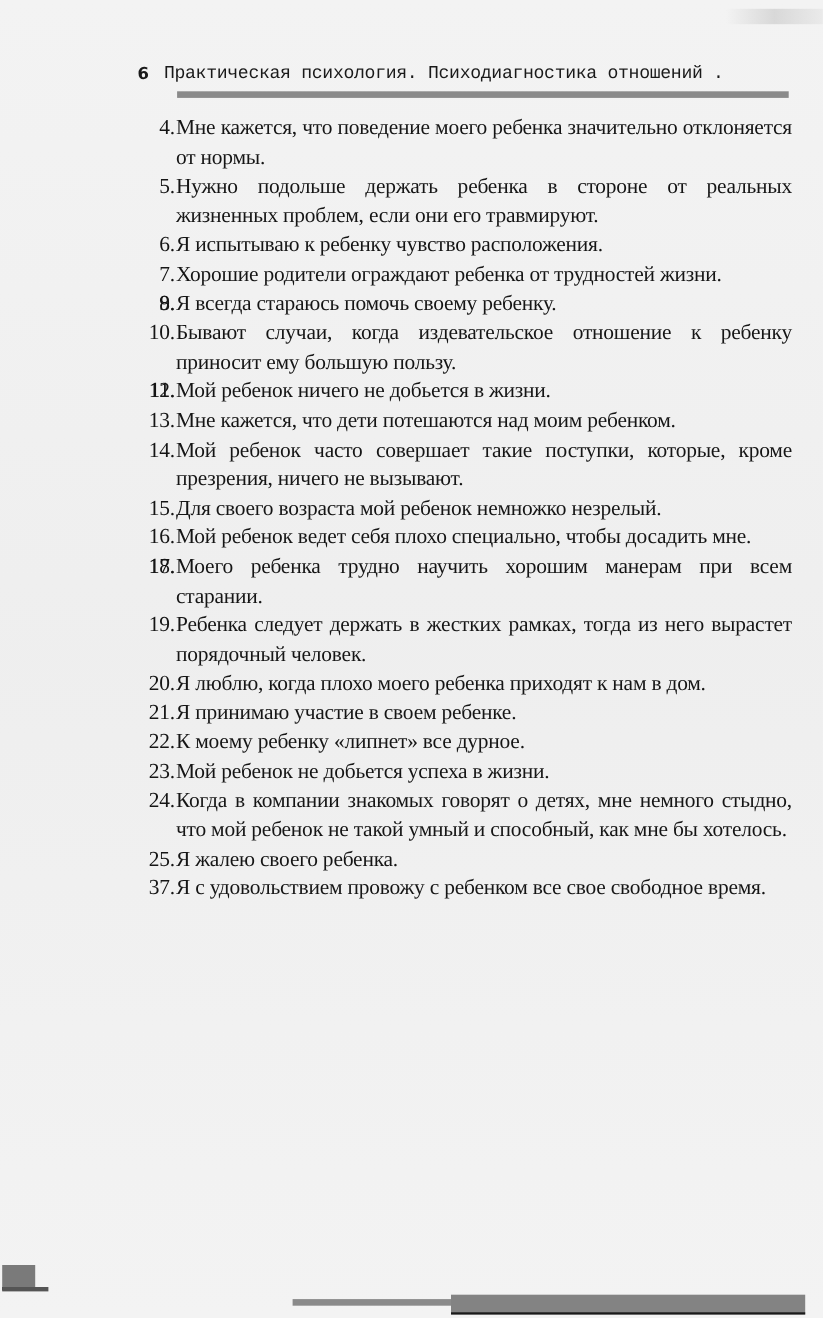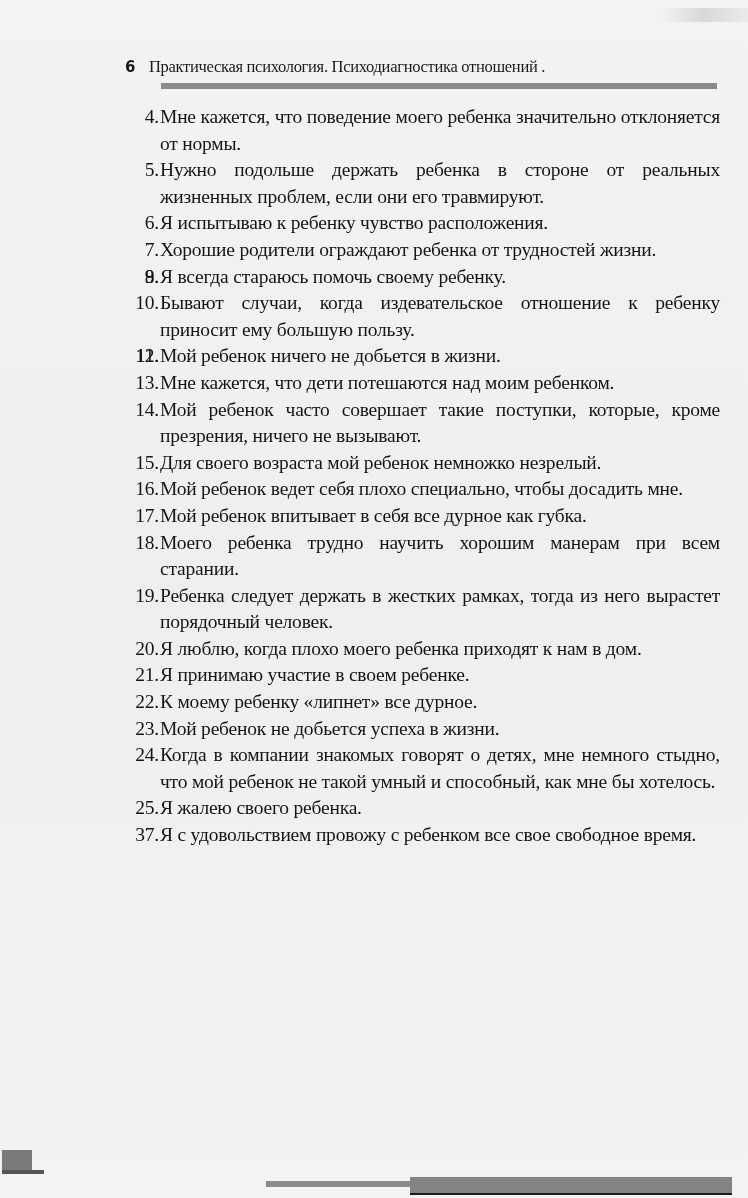--- a/index.html
+++ b/index.html
@@ -39,21 +39,21 @@
       position: absolute;
       left: 0; top: 2px;
       font-family: "DejaVu Sans", sans-serif;
       font-weight: bold;
       font-size: 15px;
       color: #1a1a1a;
     }
     .book-title {
       position: absolute;
       left: 24px; top: 1px;
-      font-family: Liberation Serif, serif;
+      font-family: Liberation Mono, monospace;
       font-size: 16.5px;
       letter-spacing: -0.3px;
       color: #1a1a1a;
       white-space: nowrap;
     }
     .head-rule {
       position: absolute;
       left: 161px; top: 83px;
       width: 556px; height: 6px;
       background: #8a8a8a;
@@ -127,21 +127,21 @@
     <li class="item"><span class="item-number">7.</span><span>Хорошие родители ограждают ребенка от трудностей жизни.</span></li>
     <li class="item"><span class="item-number">8.</span></li>
     <li class="item"><span class="item-number">9.</span><span>Я всегда стараюсь помочь своему ребенку.</span></li>
     <li class="item"><span class="item-number">10.</span><span>Бывают случаи, когда издевательское отношение к ребенку приносит ему большую пользу.</span></li>
     <li class="item"><span class="item-number">11.</span></li>
     <li class="item"><span class="item-number">12.</span><span>Мой ребенок ничего не добьется в жизни.</span></li>
     <li class="item"><span class="item-number">13.</span><span>Мне кажется, что дети потешаются над моим ребенком.</span></li>
     <li class="item"><span class="item-number">14.</span><span>Мой ребенок часто совершает такие поступки, которые, кроме презрения, ничего не вызывают.</span></li>
     <li class="item"><span class="item-number">15.</span><span>Для своего возраста мой ребенок немножко незрелый.</span></li>
     <li class="item"><span class="item-number">16.</span><span>Мой ребенок ведет себя плохо специально, чтобы досадить мне.</span></li>
-    <li class="item"><span class="item-number">17.</span><span>Мой ребенок впитывает в себя все дурное как губка.</span></li>
+    <li class="item"><span class="item-number">17.</span></li>
     <li class="item"><span class="item-number">18.</span><span>Моего ребенка трудно научить хорошим манерам при всем старании.</span></li>
     <li class="item"><span class="item-number">19.</span><span>Ребенка следует держать в жестких рамках, тогда из него вырастет порядочный человек.</span></li>
     <li class="item"><span class="item-number">20.</span><span>Я люблю, когда плохо моего ребенка приходят к нам в дом.</span></li>
     <li class="item"><span class="item-number">21.</span><span>Я принимаю участие в своем ребенке.</span></li>
     <li class="item"><span class="item-number">22.</span><span>К моему ребенку «липнет» все дурное.</span></li>
     <li class="item"><span class="item-number">23.</span><span>Мой ребенок не добьется успеха в жизни.</span></li>
     <li class="item"><span class="item-number">24.</span><span>Когда в компании знакомых говорят о детях, мне немного стыдно, что мой ребенок не такой умный и способный, как мне бы хотелось.</span></li>
     <li class="item"><span class="item-number">25.</span><span>Я жалею своего ребенка.</span></li>
     <li class="item"><span class="item-number">37.</span><span>Я с удовольствием провожу с ребенком все свое свободное время.</span></li>
   </ol>

